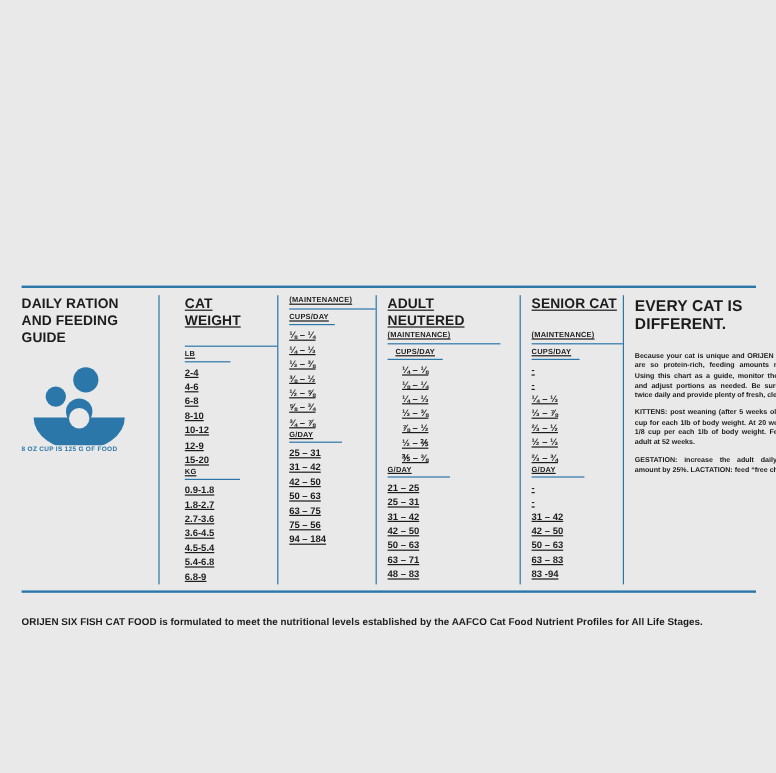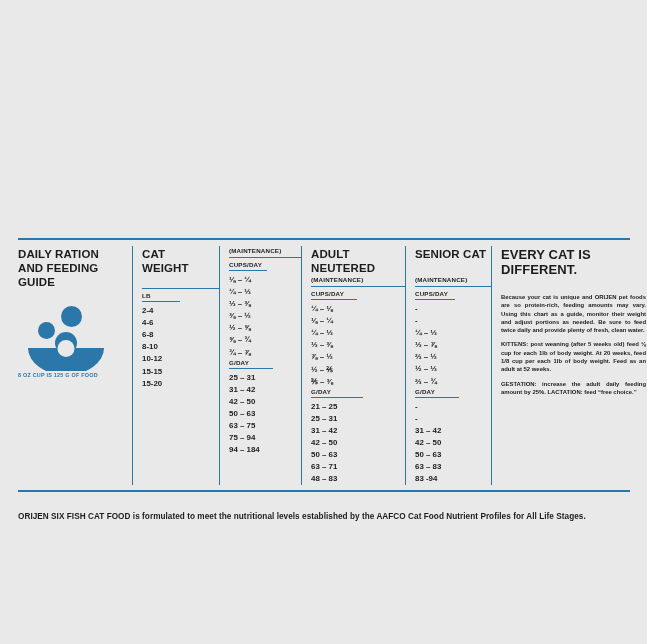--- a/index.html
+++ b/index.html
@@ -71,33 +71,34 @@
     color: #2c77a9;
     margin-top: 1px;
     white-space: nowrap;
   }
 
   
   .table-area {
     flex: 1 1 auto;
     display: flex;
     border-left: 1.6px solid #2c77a9;
-    padding-left: 0;
+    padding-left: 12px;
+    text-decoration: underline;
   }
   .group {
     box-sizing: border-box;
     padding: 0 0 0 9px;
   }
   .group + .group {
     border-left: 1.6px solid #2c77a9;
   }
   .g-weight   { width: 86px;  flex: 0 0 86px; }
   .g-lean     { width: 82px;  flex: 0 0 82px; }
   .g-neutered { width: 104px; flex: 0 0 104px; }
-  .g-senior   { width: 86px;  flex: 0 0 86px; }
+  .g-senior   { width: 86px;  flex: 0 0 86px; margin-left: 16px; }
 
   .g-title {
     font-size: 11.5px;
     font-weight: bold;
     line-height: 1.22;
     letter-spacing: 0.1px;
     white-space: pre-line;
     margin: 1px 0 0 0;
     min-height: 28px;
   }
@@ -140,21 +141,21 @@
   .cell-rule {
     border-top: 1px solid #2c77a9;
     margin-bottom: 3px;
   }
 
   
   .g-weight .c1 { width: 38px; }
   .g-weight .c2 { width: 46px; }
   .g-lean   .c1 { width: 38px; }
   .g-lean   .c2 { width: 44px; }
-  .g-neutered .c1 { width: 46px; }
+  .g-neutered .c1 { width: 46px; text-align: center; }
   .g-neutered .c2 { width: 52px; }
   .g-senior .c1 { width: 40px; }
   .g-senior .c2 { width: 44px; }
 
   
   .notes {
     flex: 0 0 155px;
     width: 155px;
     box-sizing: border-box;
     border-left: 1.6px solid #2c77a9;
@@ -223,22 +224,33 @@
           <div class="sub-rule"></div>
           <div class="cols">
             <div class="col c1">
               <div class="ch">LB</div>
               <div class="cell-rule"></div>
               <div class="cell">2-4</div>
               <div class="cell">4-6</div>
               <div class="cell">6-8</div>
               <div class="cell">8-10</div>
               <div class="cell">10-12</div>
-              <div class="cell">15-15</div>
+              <div class="cell">12-9</div>
               <div class="cell">15-20</div>
+            </div>
+            <div class="col c2">
+              <div class="ch">KG</div>
+              <div class="cell-rule"></div>
+              <div class="cell">0.9-1.8</div>
+              <div class="cell">1.8-2.7</div>
+              <div class="cell">2.7-3.6</div>
+              <div class="cell">3.6-4.5</div>
+              <div class="cell">4.5-5.4</div>
+              <div class="cell">5.4-6.8</div>
+              <div class="cell">6.8-9</div>
             </div>
           </div>
         </div>
 
         <div class="group g-lean">
           <div class="g-sub">(MAINTENANCE)</div>
           <div class="sub-rule"></div>
           <div class="cols">
             <div class="col c1">
               <div class="ch">CUPS/DAY</div>
@@ -252,21 +264,21 @@
               <div class="cell">¾ – ⅞</div>
             </div>
             <div class="col c2">
               <div class="ch">G/DAY</div>
               <div class="cell-rule"></div>
               <div class="cell">25 – 31</div>
               <div class="cell">31 – 42</div>
               <div class="cell">42 – 50</div>
               <div class="cell">50 – 63</div>
               <div class="cell">63 – 75</div>
-              <div class="cell">75 – 94</div>
+              <div class="cell">75 – 56</div>
               <div class="cell">94 – 184</div>
             </div>
           </div>
         </div>
 
         <div class="group g-neutered">
           <div class="g-title">ADULT NEUTERED</div>
           <div class="g-sub">(MAINTENANCE)</div>
           <div class="sub-rule"></div>
           <div class="cols">

